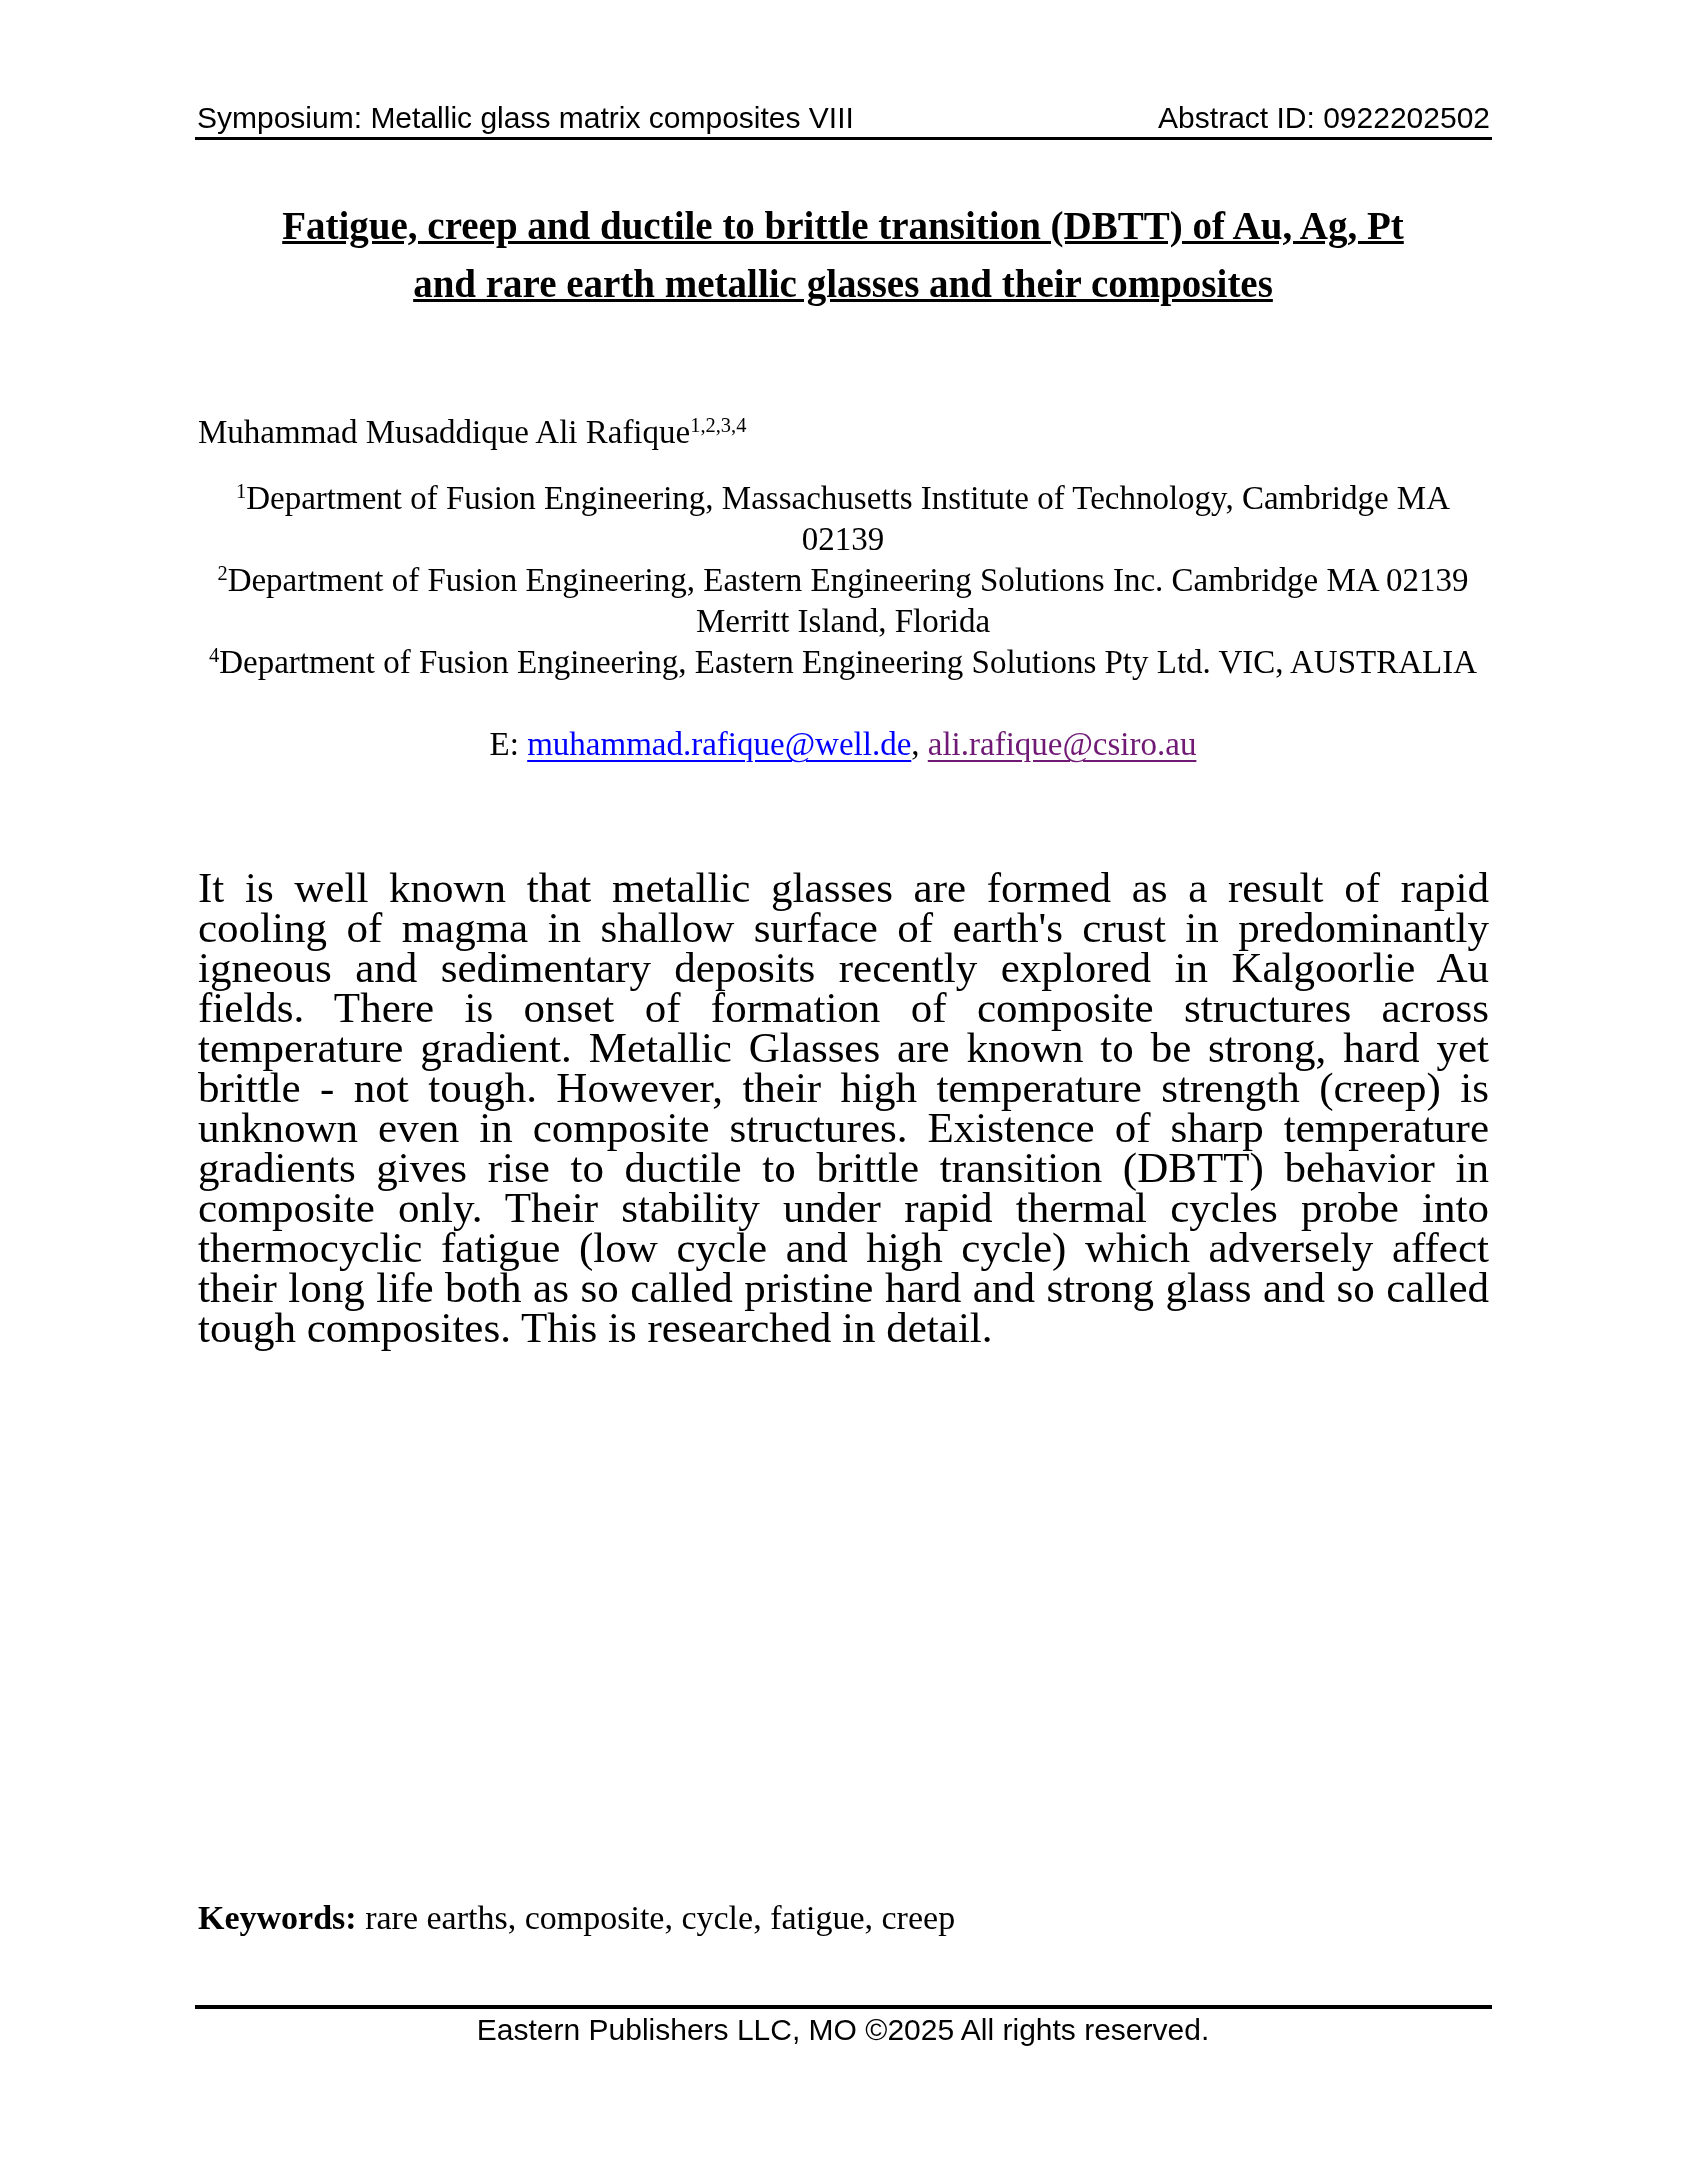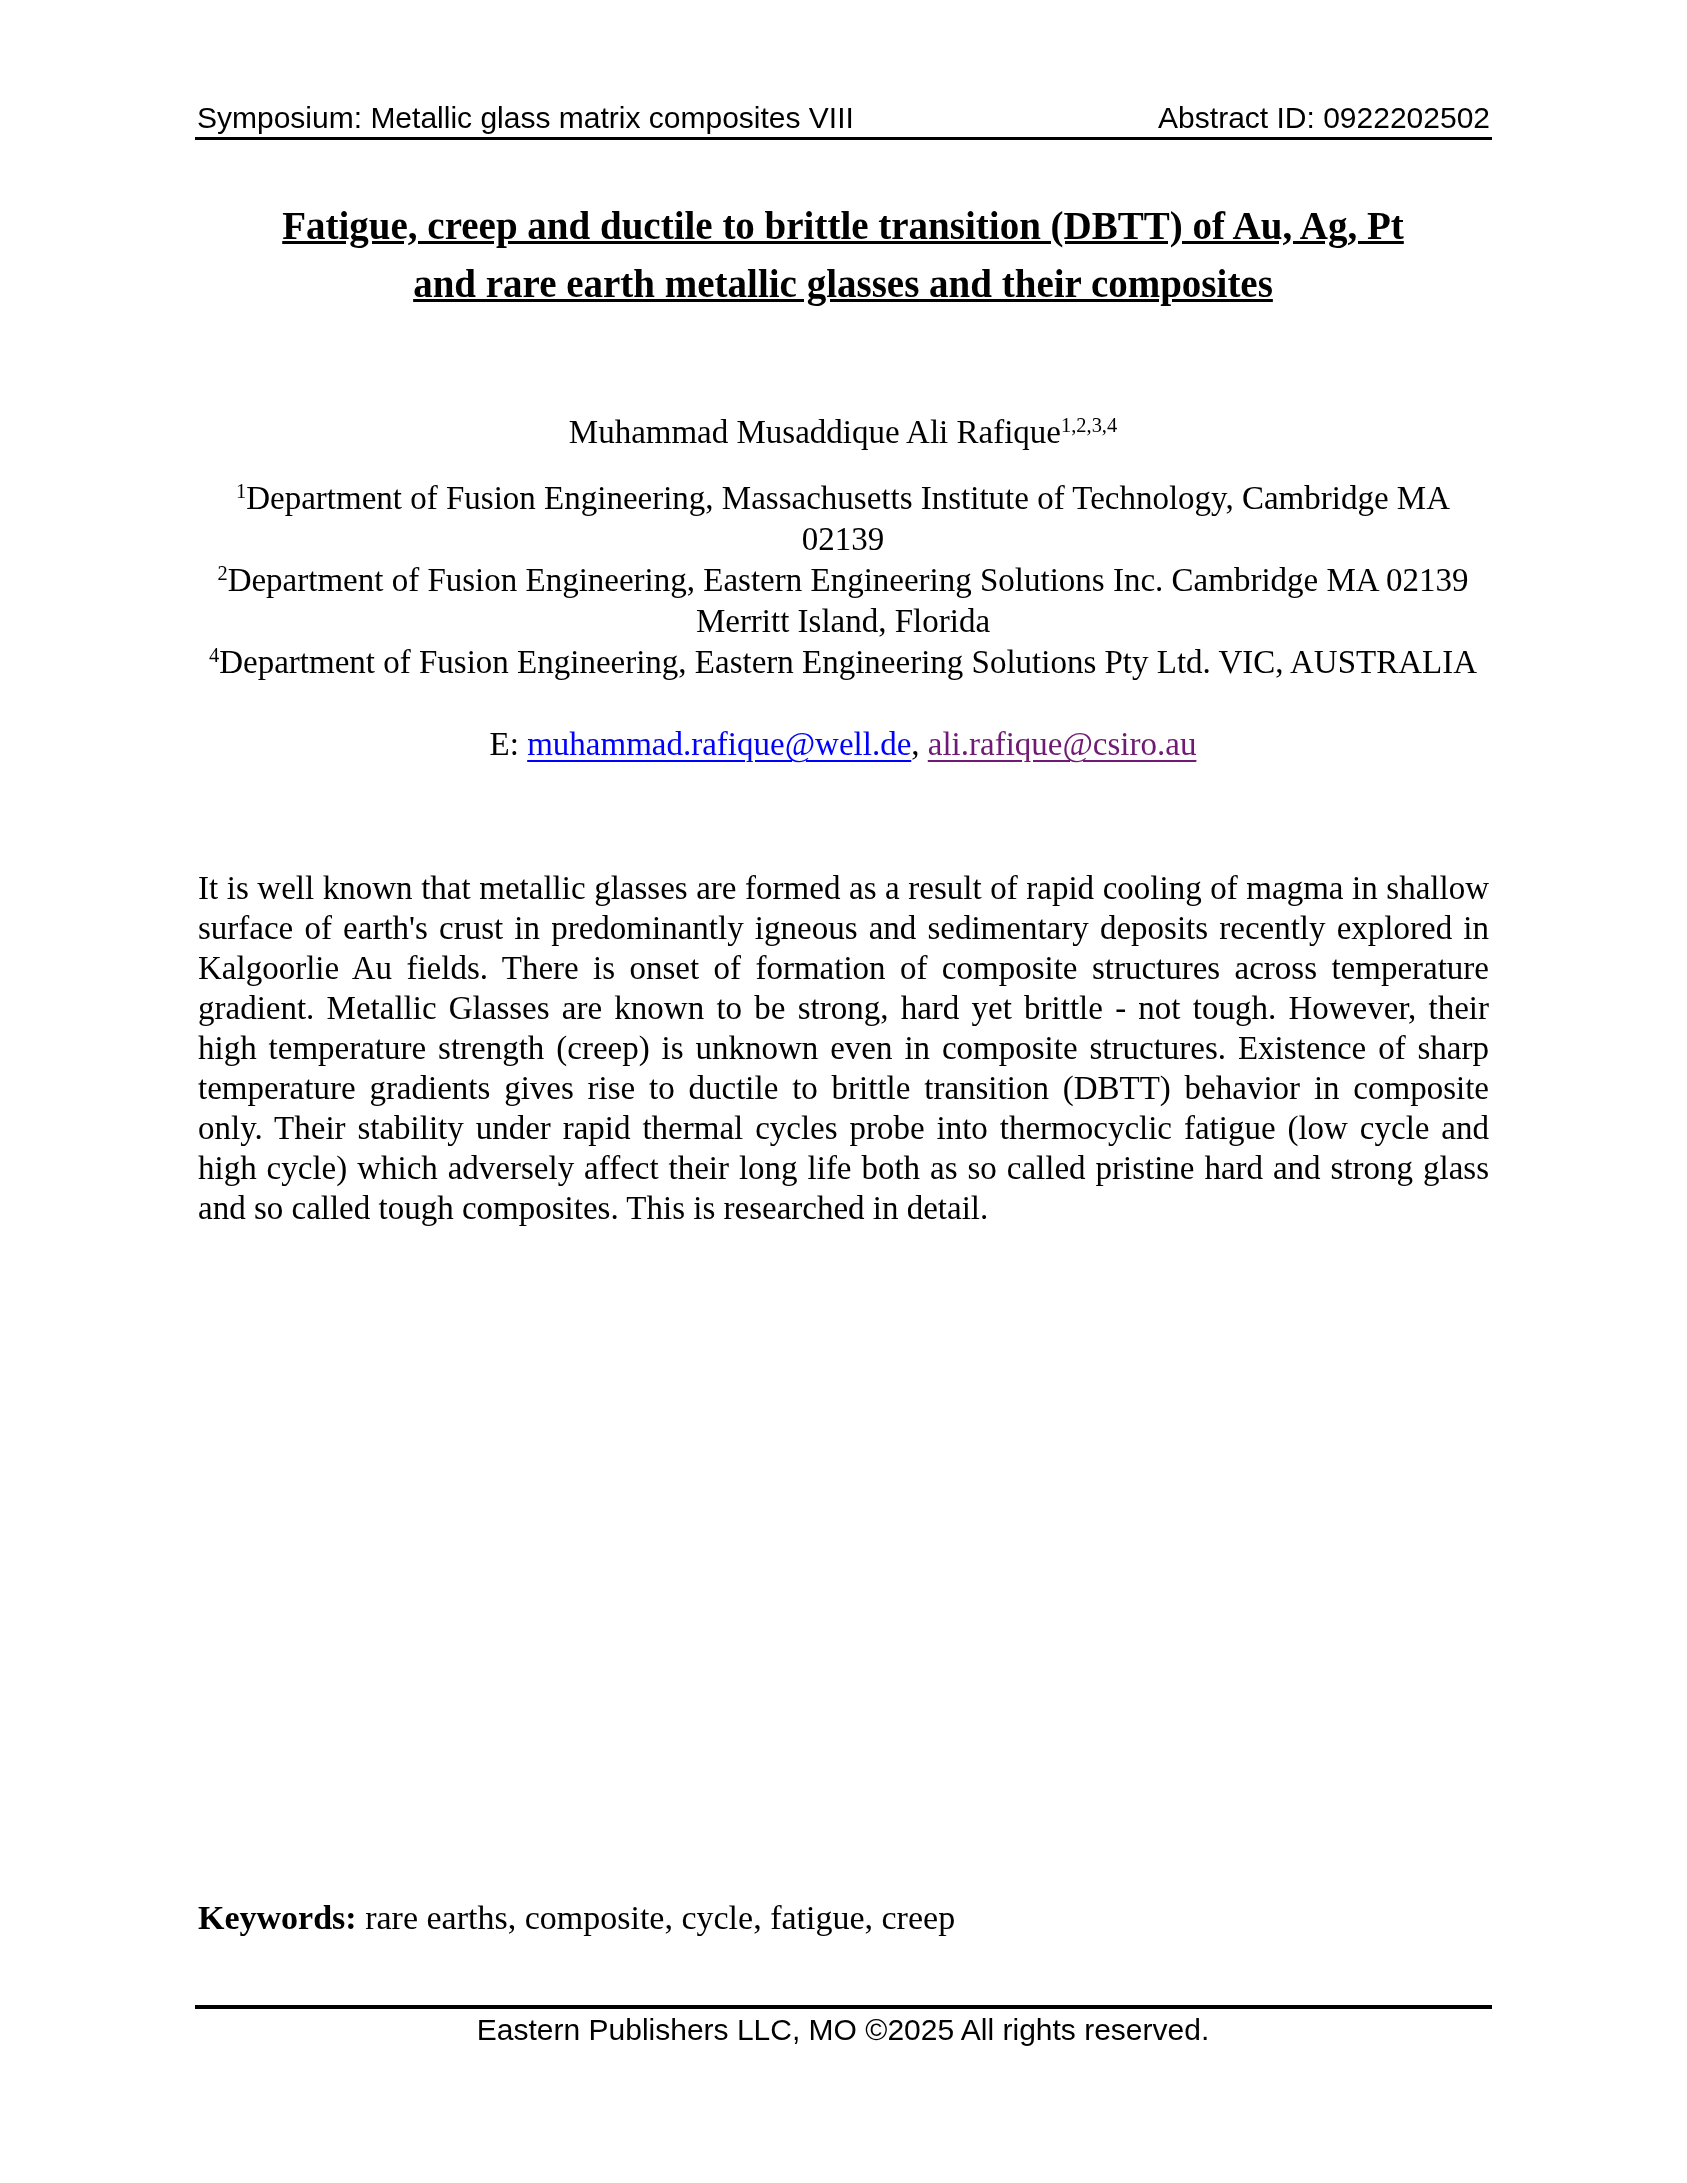--- a/index.html
+++ b/index.html
@@ -53,21 +53,21 @@
     font-weight: bold;
     line-height: 58px;
     text-decoration: underline;
   }
   .title-line { display: block; }
   .author {
     position: absolute;
     top: 413px;
     left: 198px;
     width: 1290px;
-    text-align: center;
+    text-align: left;
     font-size: 33px;
     line-height: 38px;
   }
   sup.affil-sup, sup.author-sup {
     font-size: 0.62em;
     vertical-align: baseline;
     position: relative;
     top: -0.55em;
     line-height: 0;
   }
@@ -93,21 +93,21 @@
     text-decoration: underline;
     text-underline-offset: 4.6px;
     text-decoration-thickness: 2px;
   }
   .abstract {
     position: absolute;
     top: 868px;
     left: 198px;
     width: 1291px;
     margin: 0;
-    font-size: 33px;
+    font-size: 43px;
     line-height: 40px;
     text-align: justify;
   }
   .keywords {
     position: absolute;
     top: 1899px;
     left: 198px;
     width: 1290px;
     font-size: 34px;
     line-height: 38px;

